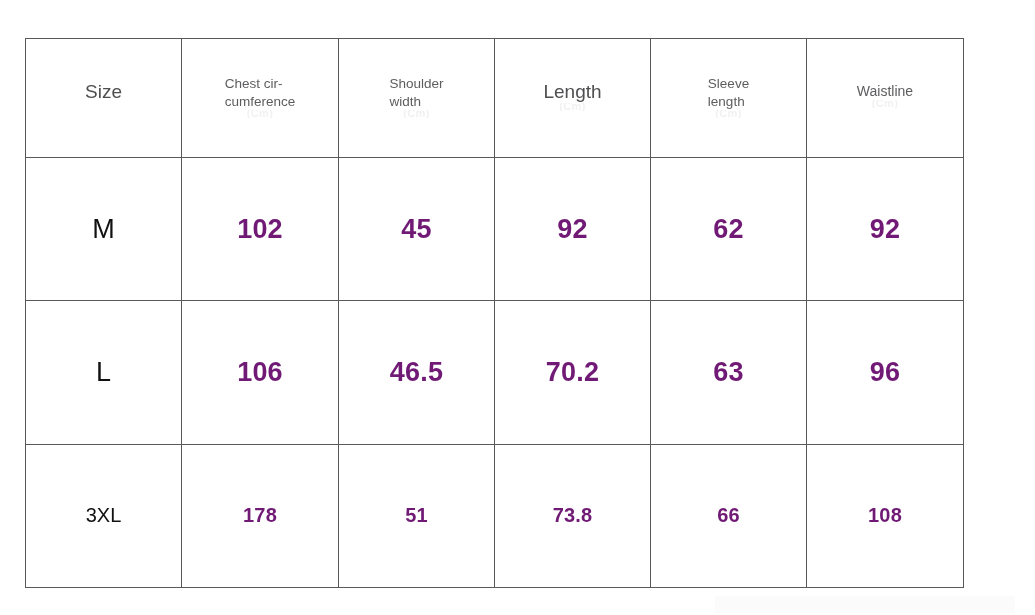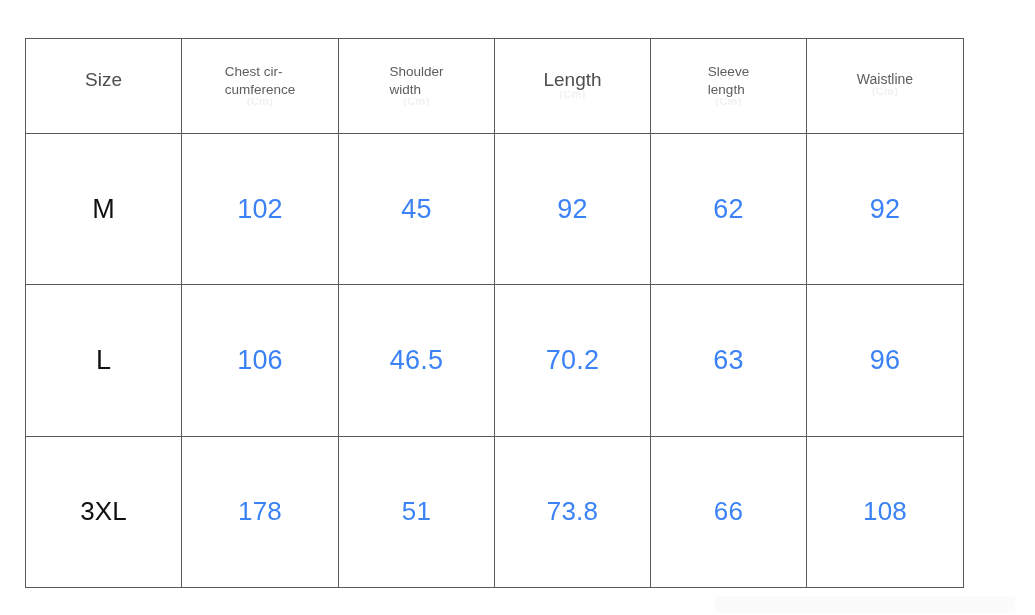--- a/index.html
+++ b/index.html
@@ -39,21 +39,21 @@
   }
 
   
   col.c0 { width: 156px; }
   col.c1 { width: 157px; }
   col.c2 { width: 156px; }
   col.c3 { width: 156px; }
   col.c4 { width: 156px; }
   col.c5 { width: 157px; }
 
-  thead tr { height: 95px; }
+  thead tr { height: 119px; }
   tbody tr { height: 91px; }
 
   
   .hd-cell {
     position: relative;
   }
   .hd-inner {
     display: inline-block;
     position: relative;
     text-align: left;
@@ -93,32 +93,32 @@
     height: 8px;
     overflow: hidden;
     letter-spacing: 0.4px;
     text-align: center;
   }
   .hd-unit.blank { visibility: hidden; }
 
   
   .val {
     font-size: 27px;
-    color: #3b82f6;
-    font-weight: 400;
+    color: #701a75;
+    font-weight: 700;
     letter-spacing: 0.2px;
   }
   .val-size {
     font-size: 27px;
     color: #111111;
   }
   
   tr.row-last .val,
   tr.row-last .val-size {
-    font-size: 26px;
+    font-size: 20px;
     text-align: right;
   }
 
   
   .smudge {
     position: absolute;
     left: 715px;
     top: 596px;
     width: 300px;
     height: 17px;

